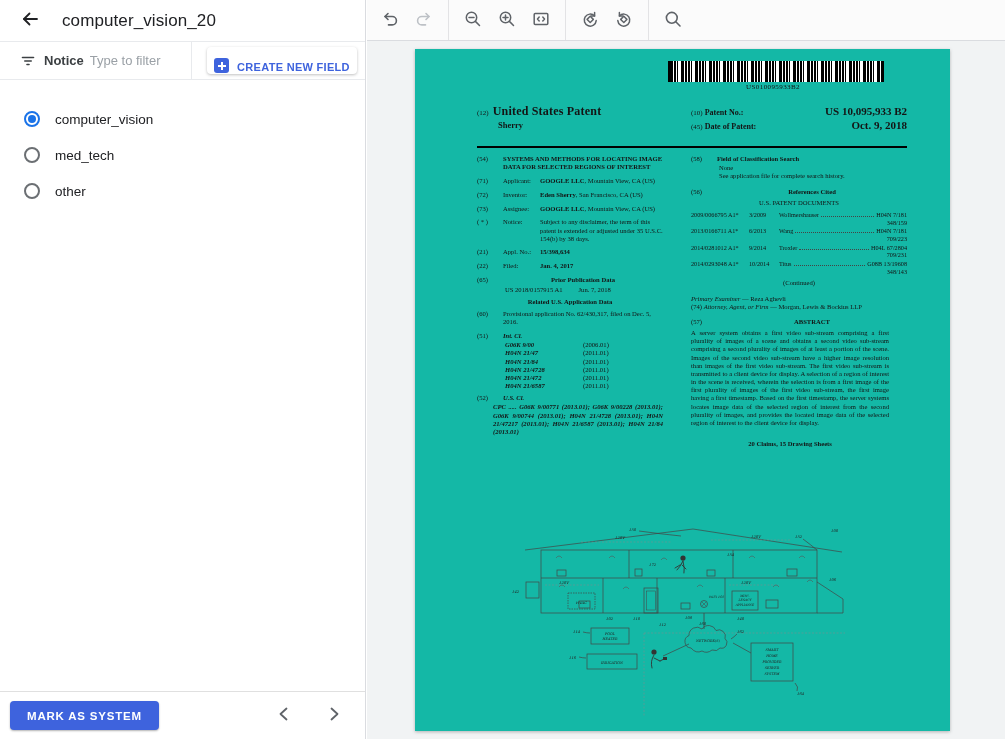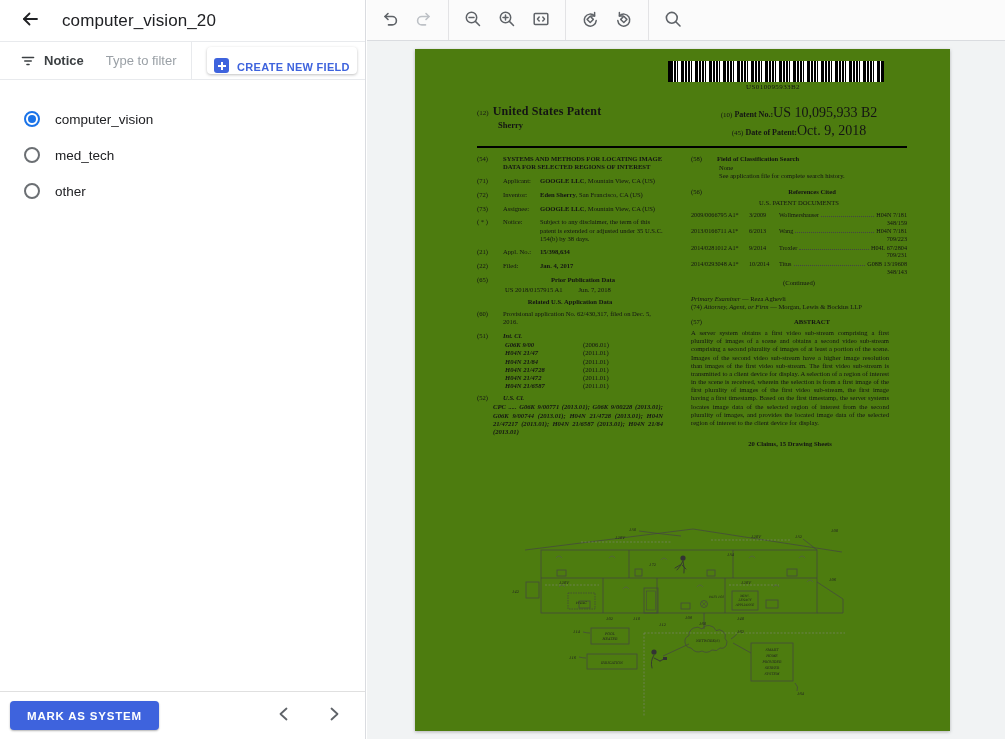--- a/index.html
+++ b/index.html
@@ -7,21 +7,21 @@
        font-family:"Liberation Sans",sans-serif;color:#202124}
   
   .left-panel{position:absolute;left:0;top:0;width:366px;height:739px;background:#fff;
               border-right:1px solid #dadce0;box-sizing:border-box}
   .lp-header{height:41px;border-bottom:1px solid #e8eaed;display:flex;align-items:center;padding-left:16px}
   .back-btn{width:28px;height:28px;border:none;background:none;cursor:pointer;display:flex;align-items:center;justify-content:center;padding:0}
   .lp-title{margin-left:18px;font-size:17px;font-weight:500;color:#202124;letter-spacing:.1px}
   .filter-row{height:37px;border-bottom:1px solid #e8eaed;display:flex;align-items:center;position:relative}
   .funnel-icon{margin-left:20px;display:flex}
   .filter-label{font-weight:700;font-size:13px;color:#3c4043;margin-left:8px}
-  .filter-input{border:none;outline:none;font-size:13px;margin-left:20px;width:100px;color:#202124;font-family:"Liberation Sans",sans-serif}
+  .filter-input{border:none;outline:none;font-size:13px;margin-left:4px;width:100px;color:#202124;font-family:"Liberation Sans",sans-serif}
   .filter-input::placeholder{color:#9aa0a6}
   .v-div{position:absolute;left:191px;top:0;bottom:0;width:1px;background:#e8eaed}
   .create-btn{position:absolute;left:207px;top:5px;height:27px;width:150px;display:flex;align-items:flex-end;
               justify-content:center;gap:8px;background:#fff;border:none;border-radius:4px;cursor:pointer;
               box-shadow:0 1px 3px rgba(0,0,0,.25);color:#3e63dd;font-weight:700;font-size:11px;letter-spacing:.3px;
               font-family:"Liberation Sans",sans-serif}
   .plus-box{width:15px;height:15px;border-radius:3px;background:#3e63dd;position:relative;flex:none}
   .plus-box::before,.plus-box::after{content:"";position:absolute;background:#fff}
   .plus-box::before{left:3.5px;right:3.5px;top:6.5px;height:2px}
   .plus-box::after{top:3.5px;bottom:3.5px;left:6.5px;width:2px}
@@ -38,34 +38,34 @@
             font-family:"Liberation Sans",sans-serif}
   .pager{margin-left:auto;display:flex;gap:28px;margin-right:20px}
   .pager button{background:none;border:none;padding:2px;cursor:pointer;display:flex}
   
   .right-panel{position:absolute;left:367px;top:0;width:638px;height:739px;background:#f1f3f4}
   .toolbar{height:40px;background:#fbfbfb;border-bottom:1px solid #dadce0;display:flex;align-items:center}
   .tb-btn{width:34px;height:34px;display:flex;align-items:center;justify-content:center;background:none;border:none;cursor:pointer;padding:0}
   .tb-sep{width:1px;height:40px;background:#e3e3e5;margin:0 7px}
   .tb-first{margin-left:6px}
   .doc-area{position:absolute;left:0;top:41px;right:0;bottom:0;overflow:hidden}
-  .page{position:absolute;left:48px;top:8px;width:535px;height:682px;background:#4d7c0f;
+  .page{position:absolute;left:48px;top:8px;width:535px;height:682px;background:#14b8a6;
         box-shadow:0 1px 3px rgba(60,64,67,.35);font-family:"Liberation Serif",serif;color:#141414}
   
   .barcode{position:absolute;left:253px;top:12px;width:210px;height:21px;border-left:3px solid #000;border-right:3px solid #000;
     background:repeating-linear-gradient(90deg,#000 0 1.5px,#fff 1.5px 2.5px,#000 2.5px 5px,#fff 5px 6px,#000 6px 7px,#fff 7px 9.5px,#000 9.5px 12.5px,#fff 12.5px 14px)}
   .barcode-text{position:absolute;left:253px;top:34px;width:210px;text-align:center;font-size:7px;letter-spacing:.4px}
   .hdr-left{position:absolute;left:62px;top:52px;white-space:nowrap}
   .code-sm{font-size:7px}
   .hdr-title{font-size:12px;font-weight:700;letter-spacing:.2px}
   .hdr-author{font-size:8.5px;font-weight:700;margin:1px 0 0 21px}
   .hdr-right{position:absolute;left:276px;top:56px;width:216px;font-size:8px}
-  .hdr-right .row{display:flex;justify-content:center;align-items:baseline;margin-bottom:2px}
+  .hdr-right .row{display:flex;justify-content:space-between;align-items:baseline;margin-bottom:2px}
   .hdr-right .lab{font-weight:700}
-  .hdr-right .val{font-weight:400;font-size:14px}
+  .hdr-right .val{font-weight:700;font-size:11px}
   .hrule{position:absolute;left:62px;top:97px;width:430px;height:1.8px;background:#000}
   
   .col{position:absolute;top:106px;font-size:6.6px;line-height:1.24}
   .col-left{left:62px;width:186px}
   .col-right{left:276px;width:216px}
   .b{font-weight:700}.it{font-style:italic}
   .f-row{display:flex;margin-bottom:5.5px}
   .f-num{width:26px;flex:none}
   .f-lab{width:37px;flex:none}
   .f-val{flex:1}

